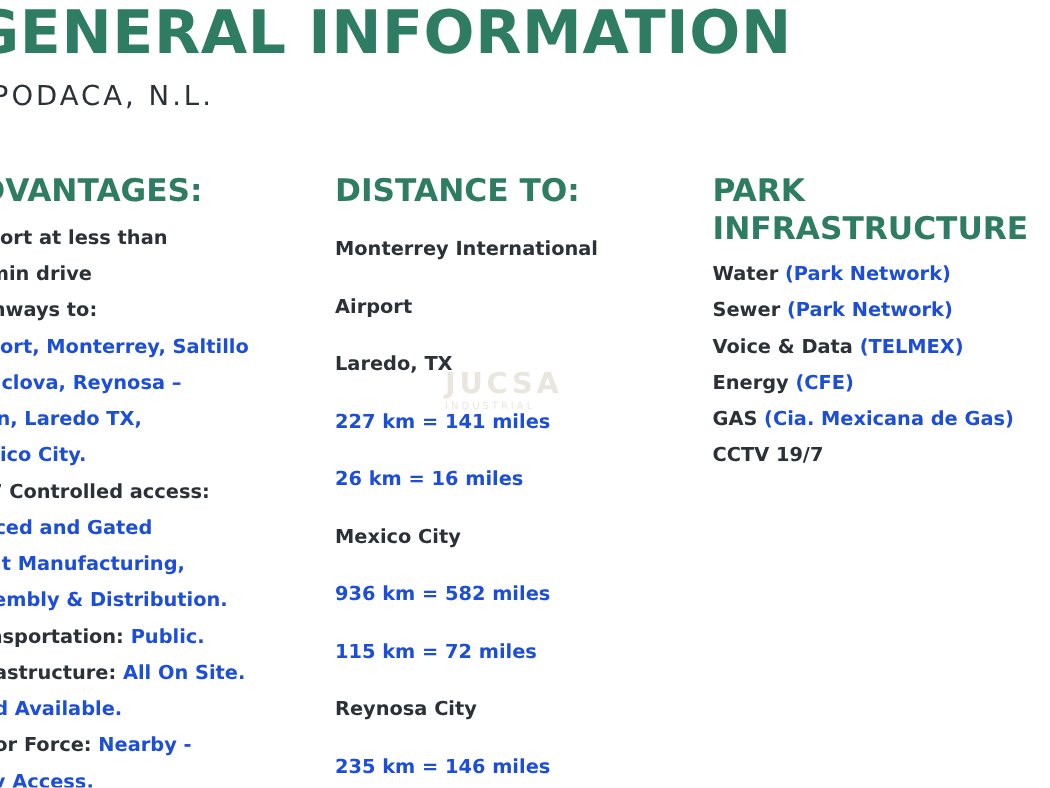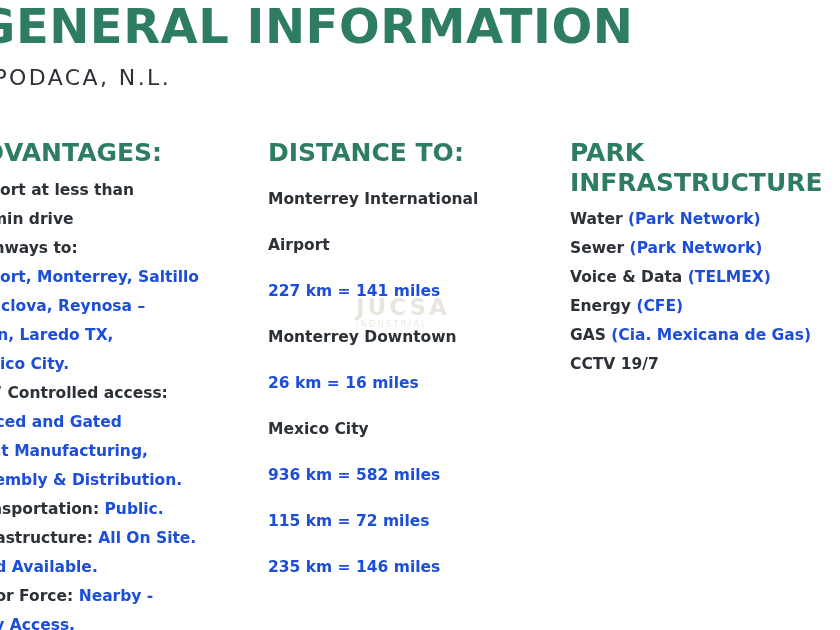--- a/index.html
+++ b/index.html
@@ -157,26 +157,27 @@
         <li class="line"><span class="lbl">Labor Force:</span><span class="val"> Nearby -</span></li>
         <li class="line"><span class="val">Easy Access.</span></li>
       </ul>
   </div>
 
   <div class="col col-distance">
     <div class="col-heading">DISTANCE TO:</div>
     <ul class="lines">
         <li class="line bold"><span class="">Monterrey International</span></li>
         <li class="line bold"><span class="">Airport</span></li>
+        <li class="line bold"><span class="">Laredo, TX</span></li>
         <li class="line"><span class="val">227 km = 141 miles</span></li>
-        <li class="line bold"><span class="">Monterrey Downtown</span></li>
         <li class="line"><span class="val">26 km = 16 miles</span></li>
         <li class="line bold"><span class="">Mexico City</span></li>
         <li class="line"><span class="val">936 km = 582 miles</span></li>
         <li class="line"><span class="val">115 km = 72 miles</span></li>
+        <li class="line bold"><span class="">Reynosa City</span></li>
         <li class="line"><span class="val">235 km = 146 miles</span></li>
       </ul>
   </div>
 
   <div class="col col-park">
     <div class="col-heading">PARK INFRASTRUCTURE</div>
     <ul class="lines">
         <li class="line"><span class="lbl">Water</span><span class="val"> (Park Network)</span></li>
         <li class="line"><span class="lbl">Sewer</span><span class="val"> (Park Network)</span></li>
         <li class="line"><span class="lbl">Voice &amp; Data</span><span class="val"> (TELMEX)</span></li>

